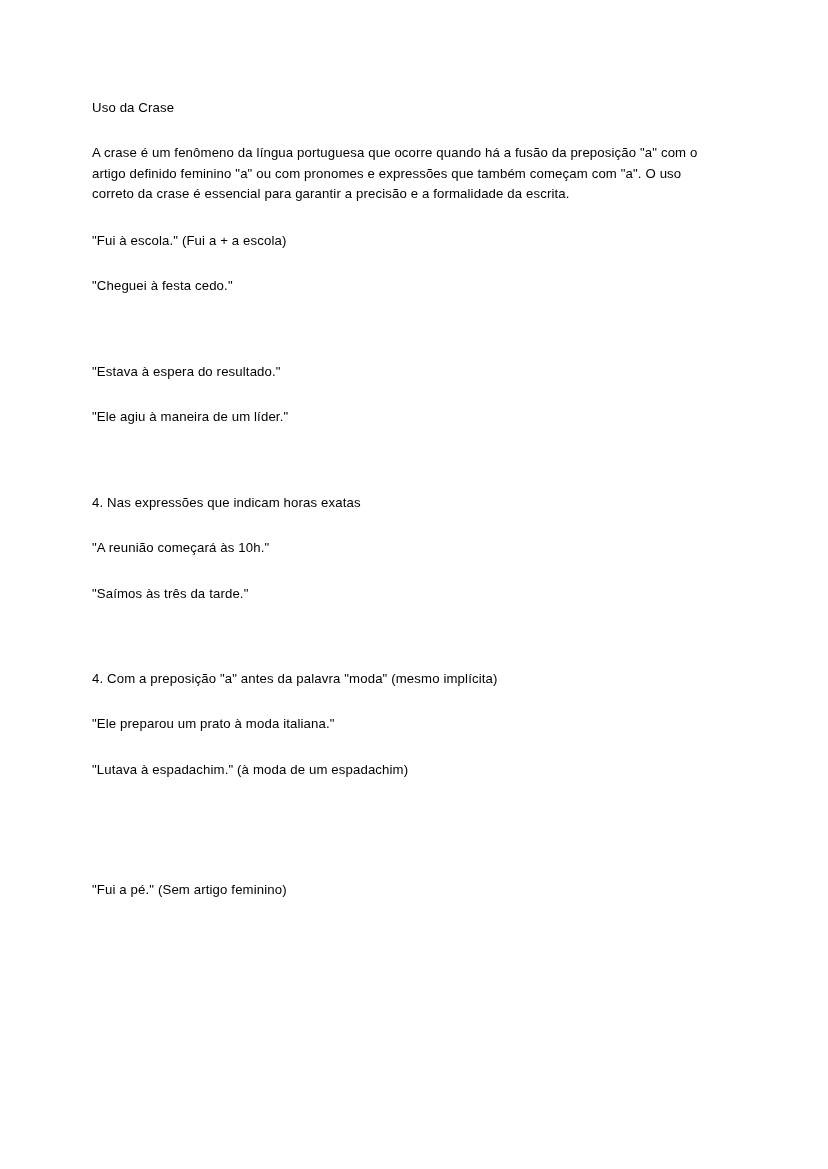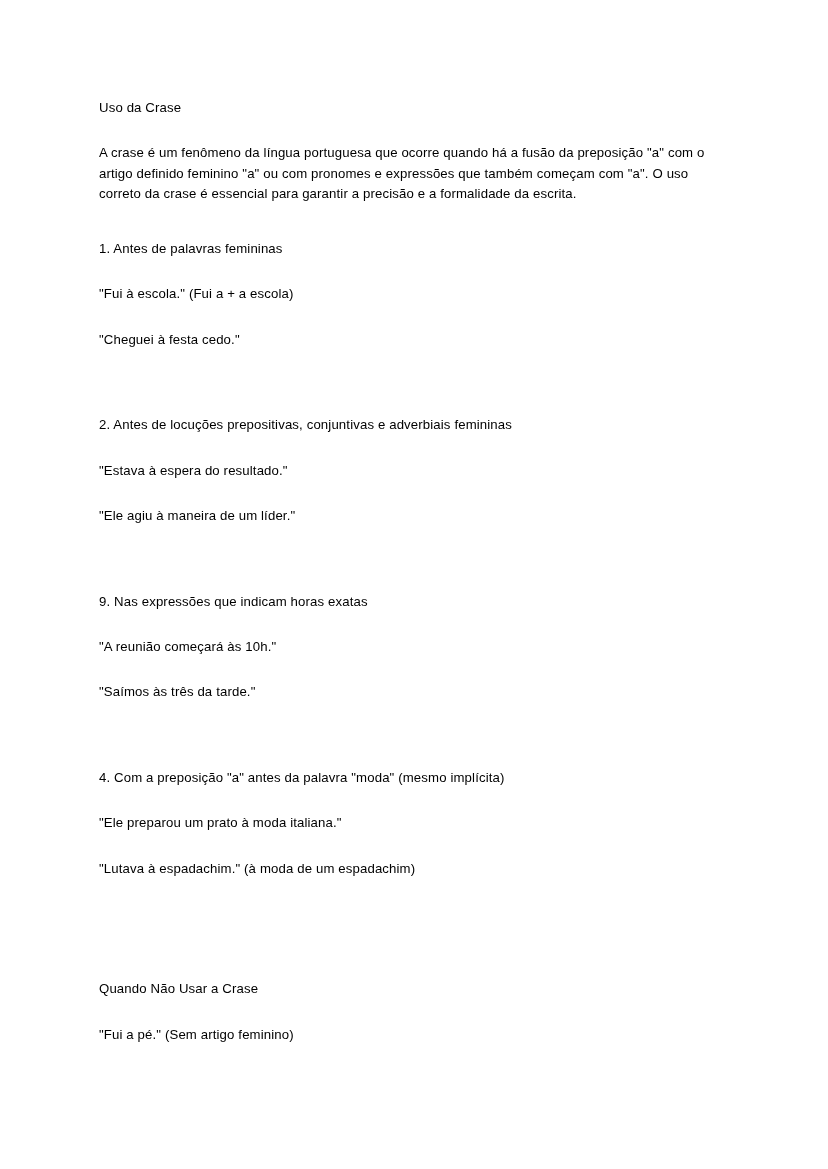--- a/index.html
+++ b/index.html
@@ -14,33 +14,33 @@
   .page {
     position: relative;
     width: 828px;
     height: 1169px;
     background: #ffffff;
     overflow: hidden;
     box-sizing: border-box;
   }
   .content {
     position: absolute;
-    left: 99px;
+    left: 92px;
     top: 98px;
     width: 625px;
   }
   .para {
     font-size: 13.2px;
     line-height: 1.55;
     margin: 0 0 25px 0;
     color: #000000;
     letter-spacing: 0.01em;
   }
   .para.body-block {
-    margin-bottom: 34px;
+    margin-bottom: 26px;
   }
   .para.gap-after {
     margin-bottom: 65px;
   }
   .para.gap-after-large {
     margin-bottom: 100px;
   }
   .para.tight {
     margin-bottom: 24px;
   }
@@ -49,43 +49,40 @@
 <body>
 
 <div class="page">
   <div class="content">
 
     <p class="para">Uso da Crase</p>
 
     <p class="para body-block">A crase é um fenômeno da língua portuguesa que ocorre quando há a fusão da preposição "a" com o artigo definido feminino "a" ou com pronomes e expressões que também começam com "a". O uso correto da crase é essencial para garantir a precisão e a formalidade da escrita.</p>
 
 
-    <p class="para">1. Antes de palavras femininas</p>
 
     <p class="para">"Fui à escola." (Fui a + a escola)</p>
 
     <p class="para gap-after">"Cheguei à festa cedo."</p>
 
-    <p class="para">2. Antes de locuções prepositivas, conjuntivas e adverbiais femininas</p>
 
     <p class="para">"Estava à espera do resultado."</p>
 
     <p class="para gap-after">"Ele agiu à maneira de um líder."</p>
 
-    <p class="para">9. Nas expressões que indicam horas exatas</p>
+    <p class="para">4. Nas expressões que indicam horas exatas</p>
 
     <p class="para">"A reunião começará às 10h."</p>
 
     <p class="para gap-after">"Saímos às três da tarde."</p>
 
     <p class="para">4. Com a preposição "a" antes da palavra "moda" (mesmo implícita)</p>
 
     <p class="para">"Ele preparou um prato à moda italiana."</p>
 
     <p class="para gap-after-large">"Lutava à espadachim." (à moda de um espadachim)</p>
 
-    <p class="para">Quando Não Usar a Crase</p>
 
 
     <p class="para tight">"Fui a pé." (Sem artigo feminino)</p>
 
   </div>
 </div>
 
 </body></html>

